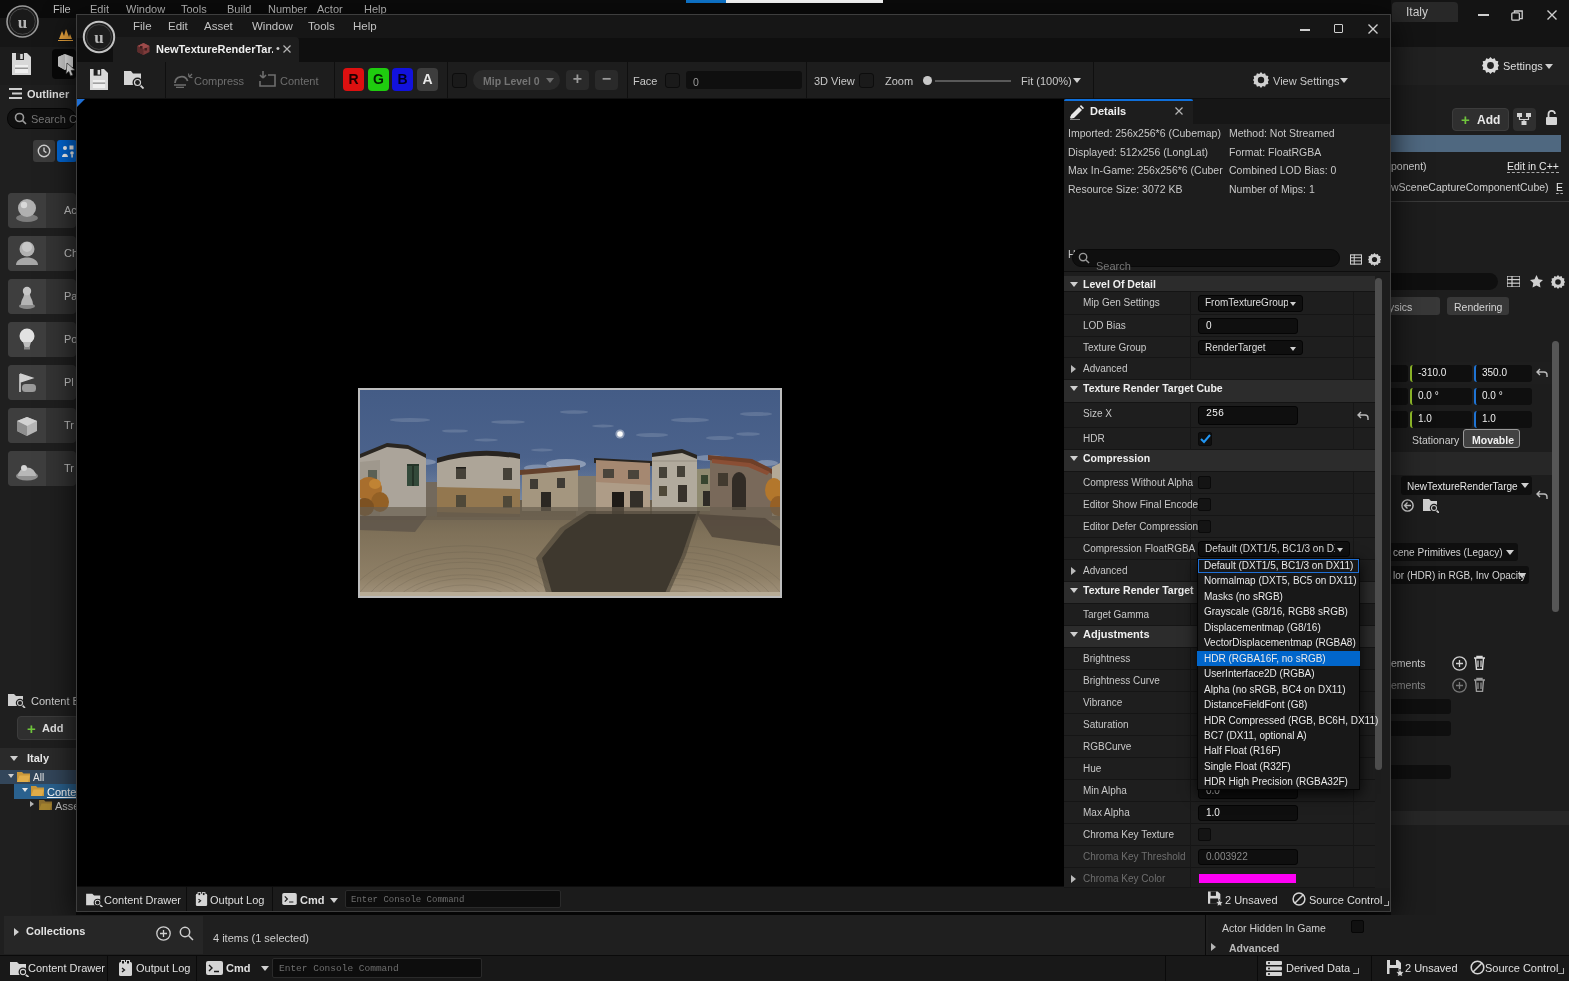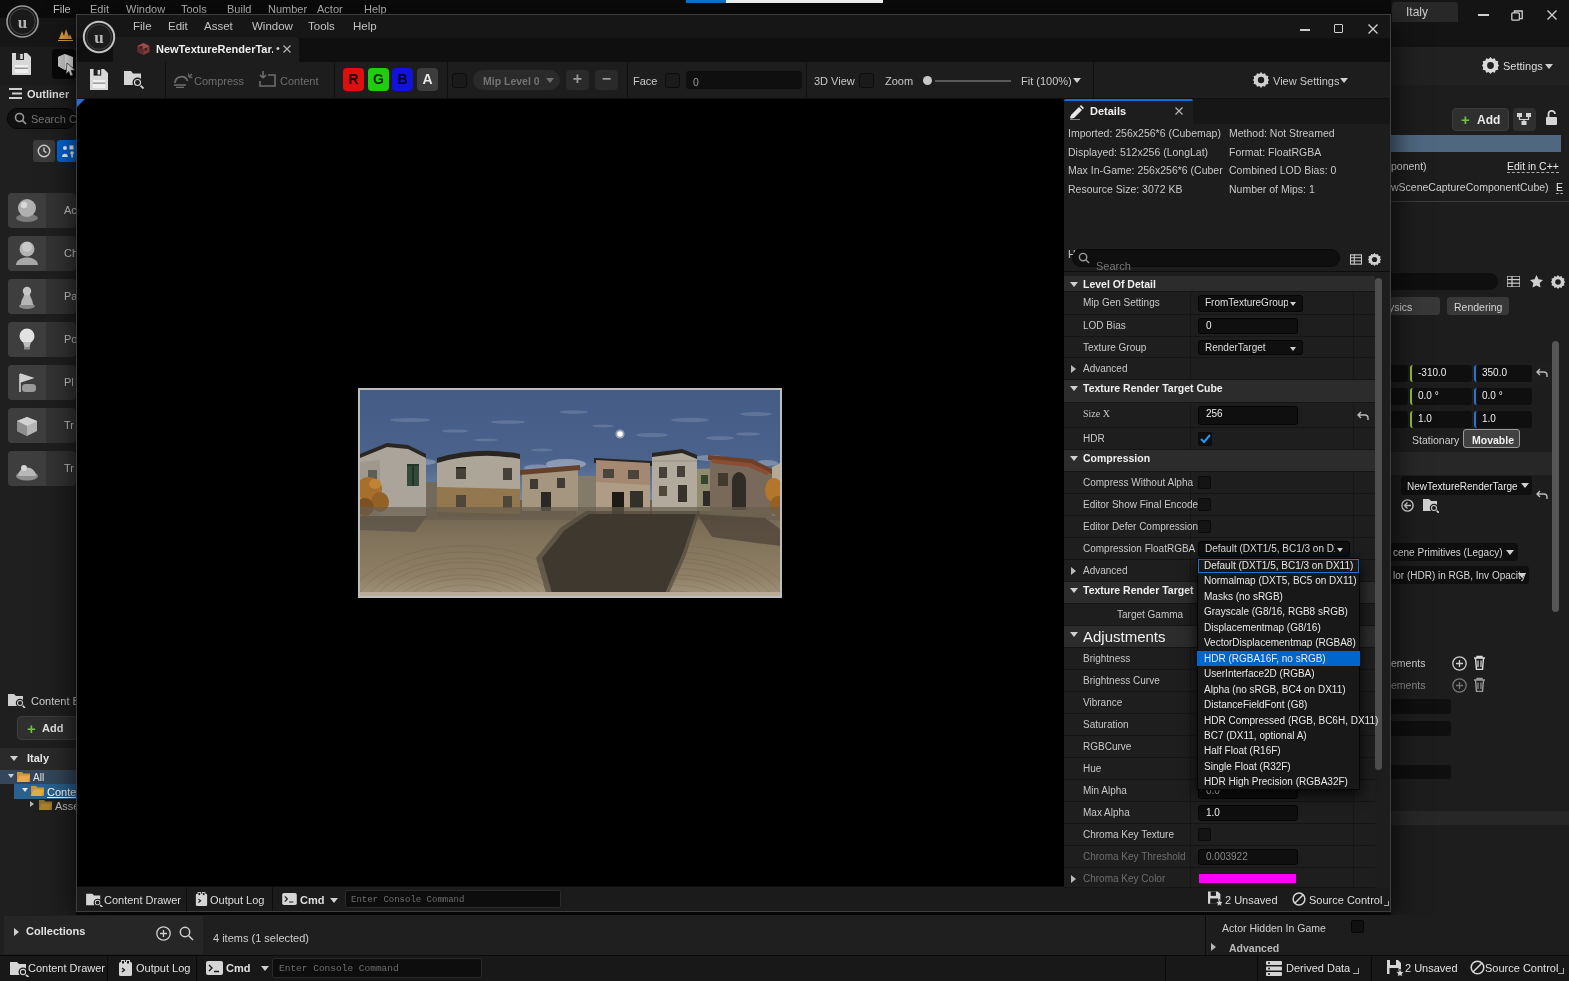--- a/index.html
+++ b/index.html
@@ -736,23 +736,23 @@
     <div class="abs" style="left:1190px;top:358px;width:1px;height:22px;background:#161616;"></div>
     <div class="abs" style="left:1353px;top:358px;width:1px;height:22px;background:#161616;"></div>
     <div class="abs" style="left:1071px;top:365px;width:0;height:0;border-top:4px solid transparent;border-bottom:4px solid transparent;border-left:5px solid #b9b9b9;"></div>
     <div class="abs" style="left:1083px;top:363px;color:#c8c8c8;font-size:10px;white-space:nowrap;">Advanced</div>
     <div class="abs" style="left:1064px;top:380px;width:311px;height:23px;background:#2c2c2c;border-bottom:1px solid #141414;"></div>
     <div class="abs" style="left:1070px;top:386px;width:0;height:0;border-left:4px solid transparent;border-right:4px solid transparent;border-top:5px solid #cfcfcf;"></div>
     <div class="abs" style="left:1083px;top:382px;color:#efefef;font-size:10.5px;font-weight:bold;white-space:nowrap;">Texture Render Target Cube</div>
     <div class="abs" style="left:1064px;top:403px;width:311px;height:25px;background:#1e1e1e;border-bottom:1px solid #151515;"></div>
     <div class="abs" style="left:1190px;top:403px;width:1px;height:25px;background:#161616;"></div>
     <div class="abs" style="left:1353px;top:403px;width:1px;height:25px;background:#161616;"></div>
-    <div class="abs" style="left:1083px;top:408px;color:#c8c8c8;font-size:10px;white-space:nowrap;font-family:Liberation Serif, serif;">Size X</div>
+    <div class="abs" style="left:1083px;top:408px;color:#c8c8c8;font-size:10px;white-space:nowrap;">Size X</div>
     <div class="abs" style="left:1198px;top:406px;width:100px;height:19px;background:#0f0f0f;border:1px solid #050505;border-radius:3px;"></div>
-    <div class="abs" style="left:1206px;top:408px;color:#efefef;font-size:10px;">256</div>
+    <div class="abs" style="left:1206px;top:408px;color:#efefef;font-size:10px;font-family:Liberation Mono, monospace;">256</div>
     <svg class="abs" style="left:1357px;top:411px;" width="12" height="10" viewBox="0 0 12 10">
       <path d="M4 1 L1 4 L4 7 M1 4 H8 a3 3 0 0 1 3 3 v2" fill="none" stroke="#bbb" stroke-width="1.4"></path>
     </svg>
     <div class="abs" style="left:1064px;top:428px;width:311px;height:22px;background:#1e1e1e;border-bottom:1px solid #151515;"></div>
     <div class="abs" style="left:1190px;top:428px;width:1px;height:22px;background:#161616;"></div>
     <div class="abs" style="left:1353px;top:428px;width:1px;height:22px;background:#161616;"></div>
     <div class="abs" style="left:1083px;top:433px;color:#c8c8c8;font-size:10px;white-space:nowrap;">HDR</div>
     <div class="abs" style="left:1198px;top:432px;width:14px;height:14px;background:#0f0f0f;border:1px solid #0a0a0a;border-radius:2px;"></div>
     <svg class="abs" style="left:1200px;top:434px;" width="11" height="10" viewBox="0 0 11 10">
       <path d="M1 5 L4 8 L10 1" fill="none" stroke="#2196f3" stroke-width="2"></path>
@@ -786,24 +786,24 @@
     <div class="abs" style="left:1190px;top:560px;width:1px;height:22px;background:#161616;"></div>
     <div class="abs" style="left:1353px;top:560px;width:1px;height:22px;background:#161616;"></div>
     <div class="abs" style="left:1071px;top:567px;width:0;height:0;border-top:4px solid transparent;border-bottom:4px solid transparent;border-left:5px solid #b9b9b9;"></div>
     <div class="abs" style="left:1083px;top:565px;color:#c8c8c8;font-size:10px;white-space:nowrap;">Advanced</div>
     <div class="abs" style="left:1064px;top:582px;width:311px;height:22px;background:#2c2c2c;border-bottom:1px solid #141414;"></div>
     <div class="abs" style="left:1070px;top:588px;width:0;height:0;border-left:4px solid transparent;border-right:4px solid transparent;border-top:5px solid #cfcfcf;"></div>
     <div class="abs" style="left:1083px;top:584px;color:#efefef;font-size:10.5px;font-weight:bold;white-space:nowrap;">Texture Render Target</div>
     <div class="abs" style="left:1064px;top:604px;width:311px;height:22px;background:#1e1e1e;border-bottom:1px solid #151515;"></div>
     <div class="abs" style="left:1190px;top:604px;width:1px;height:22px;background:#161616;"></div>
     <div class="abs" style="left:1353px;top:604px;width:1px;height:22px;background:#161616;"></div>
-    <div class="abs" style="left:1083px;top:609px;color:#c8c8c8;font-size:10px;white-space:nowrap;margin-left:34px;">Target Gamma</div>
+    <div class="abs" style="left:1083px;top:609px;color:#c8c8c8;font-size:10px;white-space:nowrap;">Target Gamma</div>
     <div class="abs" style="left:1064px;top:626px;width:311px;height:22px;background:#2c2c2c;border-bottom:1px solid #141414;"></div>
     <div class="abs" style="left:1070px;top:632px;width:0;height:0;border-left:4px solid transparent;border-right:4px solid transparent;border-top:5px solid #cfcfcf;"></div>
-    <div class="abs" style="left:1083px;top:628px;color:#efefef;font-size:15px;font-weight:normal;white-space:nowrap;">Adjustments</div>
+    <div class="abs" style="left:1083px;top:628px;color:#efefef;font-size:11px;font-weight:bold;white-space:nowrap;">Adjustments</div>
     <div class="abs" style="left:1064px;top:648px;width:311px;height:22px;background:#1e1e1e;border-bottom:1px solid #151515;"></div>
     <div class="abs" style="left:1190px;top:648px;width:1px;height:22px;background:#161616;"></div>
     <div class="abs" style="left:1353px;top:648px;width:1px;height:22px;background:#161616;"></div>
     <div class="abs" style="left:1083px;top:653px;color:#c8c8c8;font-size:10px;white-space:nowrap;">Brightness</div>
     <div class="abs" style="left:1064px;top:670px;width:311px;height:22px;background:#1e1e1e;border-bottom:1px solid #151515;"></div>
     <div class="abs" style="left:1190px;top:670px;width:1px;height:22px;background:#161616;"></div>
     <div class="abs" style="left:1353px;top:670px;width:1px;height:22px;background:#161616;"></div>
     <div class="abs" style="left:1083px;top:675px;color:#c8c8c8;font-size:10px;white-space:nowrap;">Brightness Curve</div>
     <div class="abs" style="left:1064px;top:692px;width:311px;height:22px;background:#1e1e1e;border-bottom:1px solid #151515;"></div>
     <div class="abs" style="left:1190px;top:692px;width:1px;height:22px;background:#161616;"></div>

